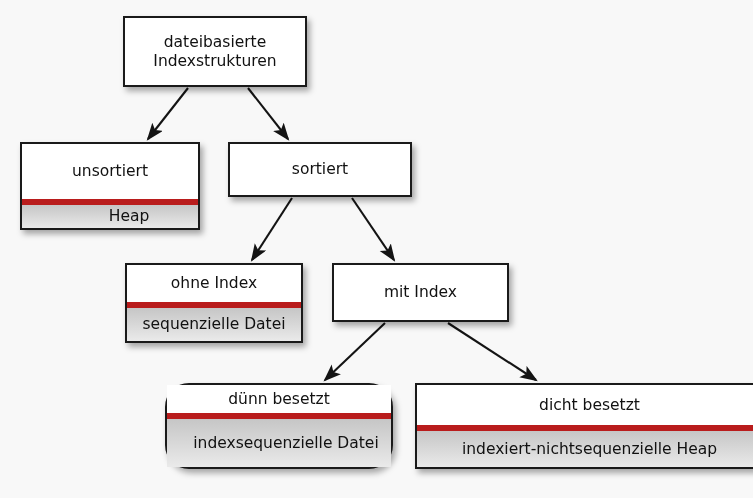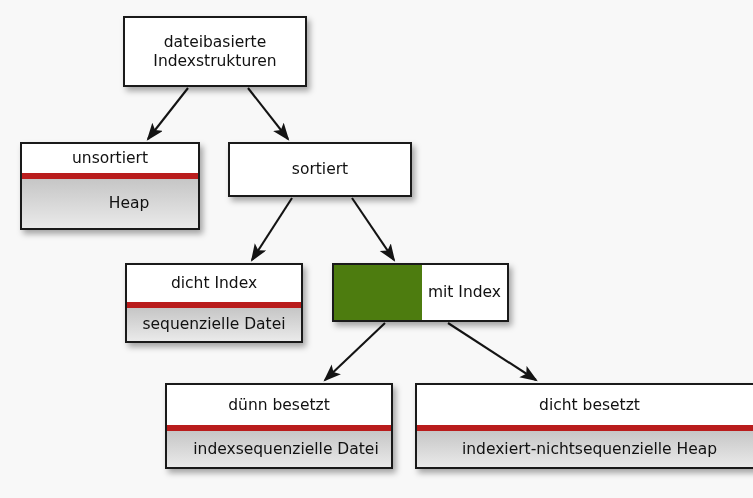--- a/index.html
+++ b/index.html
@@ -89,35 +89,35 @@
       </g>
   </svg>
 
   <div id="nodes-layer">
       <div class="node" style="left: 123px; top: 16px; width: 184px; height: 71px;">
         <div class="node-title">dateibasierte
 Indexstrukturen</div>
       </div>
       <div class="node split" style="left: 20px; top: 142px; width: 180px; height: 88px;">
         <div class="node-title">unsortiert</div>
-        <div class="node-sub" style="height: 49px; padding-left: 44px;">Heap</div>
+        <div class="node-sub" style="height: 23px; padding-left: 44px;">Heap</div>
       </div>
       <div class="node" style="left: 228px; top: 142px; width: 184px; height: 55px;">
         <div class="node-title">sortiert</div>
       </div>
       <div class="node split" style="left: 125px; top: 263px; width: 178px; height: 80px;">
-        <div class="node-title">dicht Index</div>
+        <div class="node-title">ohne Index</div>
         <div class="node-sub" style="height: 33px;">sequenzielle Datei</div>
       </div>
-      <div class="node" style="left: 332px; top: 263px; width: 177px; height: 59px; align-items: flex-end;">
+      <div class="node" style="left: 332px; top: 263px; width: 177px; height: 59px;">
         <div class="node-title">mit Index</div>
       </div>
-      <div class="node split" style="left: 165px; top: 383px; width: 228px; height: 86px;">
+      <div class="node split" style="left: 165px; top: 383px; width: 228px; height: 86px; border-radius: 24px;">
         <div class="node-title">dünn besetzt</div>
-        <div class="node-sub" style="height: 36px; padding-left: 20px;">indexsequenzielle Datei</div>
+        <div class="node-sub" style="height: 48px; padding-left: 20px;">indexsequenzielle Datei</div>
       </div>
       <div class="node split" style="left: 415px; top: 383px; width: 349px; height: 86px;">
         <div class="node-title">dicht besetzt</div>
         <div class="node-sub" style="height: 36px;">indexiert-nichtsequenzielle Heap</div>
       </div>
     </div>
 
 </div>
 
 </body></html>

